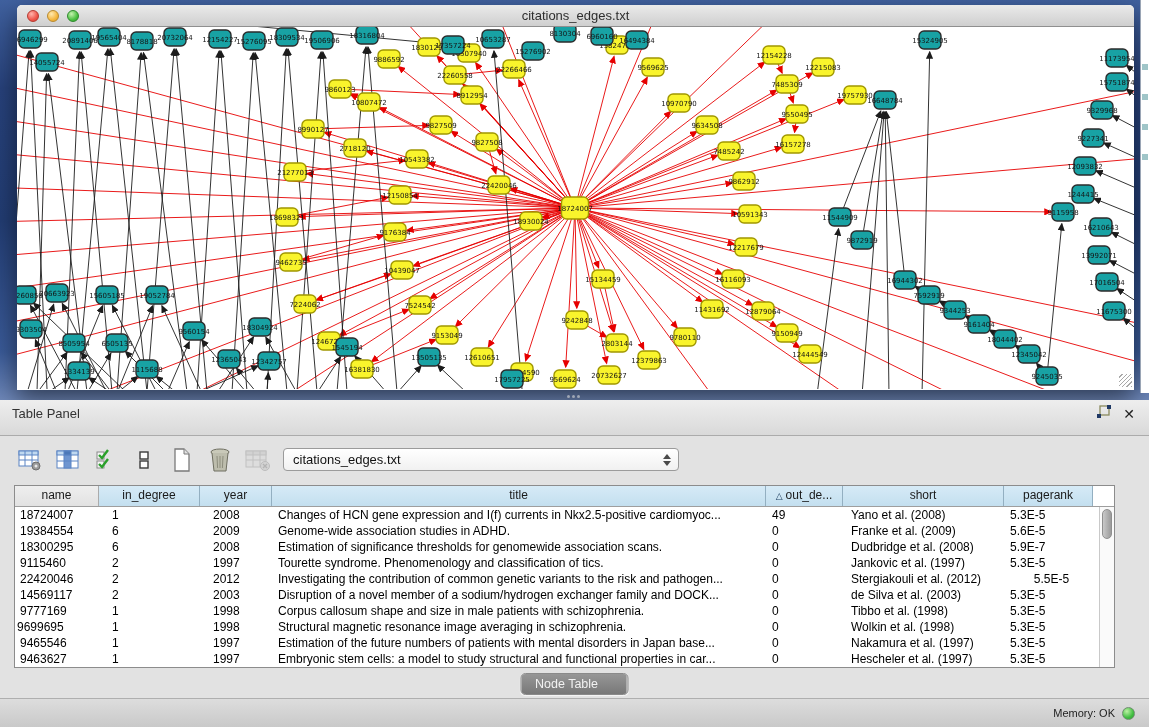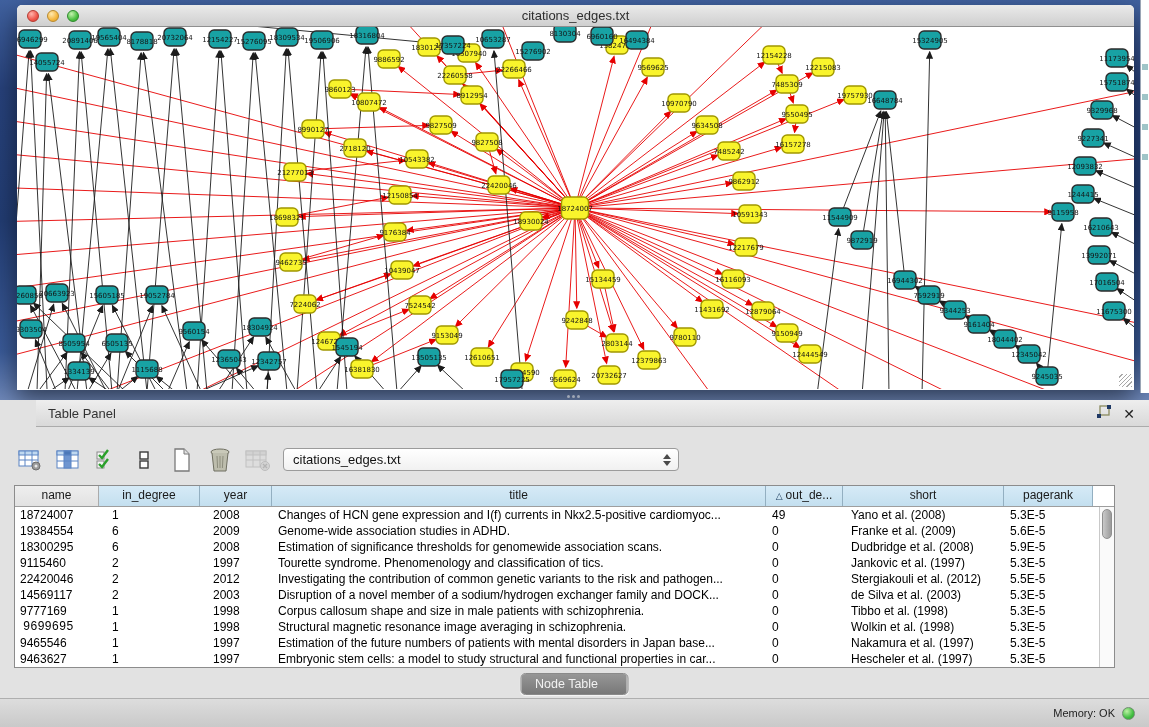--- a/index.html
+++ b/index.html
@@ -26,22 +26,22 @@
   .graph-canvas { position:relative; width:1117px; height:362px; overflow:hidden; background:#FFFFFF; }
   .graph-canvas svg { position:absolute; left:0; top:0; }
   .resize-grip { position:absolute; right:2px; bottom:2px; width:13px; height:13px;
     background:repeating-linear-gradient(135deg,transparent 0 2px,#A9A9A9 2px 3px); }
   .splitter-grip { position:absolute; left:567px; top:394px; width:14px; height:5px; }
   .splitter-grip i { position:absolute; top:1px; width:3px; height:3px; background:#9FA6B4; border-radius:50%; }
   .splitter-grip i:nth-child(1){left:0;} .splitter-grip i:nth-child(2){left:5px;} .splitter-grip i:nth-child(3){left:10px;}
 
   
   .table-panel { position:absolute; left:0; top:400px; width:1149px; height:327px; background:#E2E2E2; }
-  .panel-header { position:relative; height:27px; background:linear-gradient(180deg,#EEEEEE,#D9D9D9);
-    border-bottom:1px solid #ABABAB;margin-left:36px; }
+  .panel-header { position:relative; height:36px; background:linear-gradient(180deg,#EEEEEE,#D9D9D9);
+    border-bottom:1px solid #ABABAB; }
   .panel-title { position:absolute; left:12px; top:6px; font-size:13px; color:#333; }
   .panel-icons { position:absolute; right:14px; top:5px; display:flex; gap:12px; align-items:center; }
   .close-x { font-size:14px; font-weight:bold; color:#222; line-height:16px; cursor:default; }
 
   .toolbar { position:absolute; left:16px; top:45px; height:30px; display:flex; align-items:center; gap:11px; }
   .tb-icon { width:27px; height:27px; display:flex; align-items:center; justify-content:center; }
   .tb-icon.disabled { opacity:.45; }
   .fx { font-family:"Liberation Serif","DejaVu Serif",serif; font-style:italic; font-weight:bold; font-size:14px; color:#222; }
   .fx small { font-size:10px; font-weight:bold; }
 
@@ -847,60 +847,60 @@
             <div class="tcell" style="width: 161px; padding-left: 8px;">Franke et al. (2009)</div>
             <div class="tcell" style="width: 89px; padding-left: 6px;">5.6E-5</div>
           </div>
           <div class="trow">
             <div class="tcell" style="width: 84px; padding-left: 5px;">18300295</div>
             <div class="tcell" style="width: 101px; padding-left: 13px;">6</div>
             <div class="tcell" style="width: 72px; padding-left: 13px;">2008</div>
             <div class="tcell" style="width: 494px; padding-left: 6px;">Estimation of significance thresholds for genomewide association scans.</div>
             <div class="tcell" style="width: 77px; padding-left: 6px;">0</div>
             <div class="tcell" style="width: 161px; padding-left: 8px;">Dudbridge et al. (2008)</div>
-            <div class="tcell" style="width: 89px; padding-left: 6px;">5.9E-5</div>
+            <div class="tcell" style="width: 89px; padding-left: 6px;">5.9E-7</div>
           </div>
           <div class="trow">
             <div class="tcell" style="width: 84px; padding-left: 5px;">9115460</div>
             <div class="tcell" style="width: 101px; padding-left: 13px;">2</div>
             <div class="tcell" style="width: 72px; padding-left: 13px;">1997</div>
             <div class="tcell" style="width: 494px; padding-left: 6px;">Tourette syndrome. Phenomenology and classification of tics.</div>
             <div class="tcell" style="width: 77px; padding-left: 6px;">0</div>
             <div class="tcell" style="width: 161px; padding-left: 8px;">Jankovic et al. (1997)</div>
             <div class="tcell" style="width: 89px; padding-left: 6px;">5.3E-5</div>
           </div>
           <div class="trow">
             <div class="tcell" style="width: 84px; padding-left: 5px;">22420046</div>
             <div class="tcell" style="width: 101px; padding-left: 13px;">2</div>
             <div class="tcell" style="width: 72px; padding-left: 13px;">2012</div>
             <div class="tcell" style="width: 494px; padding-left: 6px;">Investigating the contribution of common genetic variants to the risk and pathogen...</div>
             <div class="tcell" style="width: 77px; padding-left: 6px;">0</div>
             <div class="tcell" style="width: 161px; padding-left: 8px;">Stergiakouli et al. (2012)</div>
-            <div class="tcell" style="width: 89px; padding-left: 6px;">5.5E-5</div>
+            <div class="tcell" style="width: 89px; padding-left: 6px; text-align: center;">5.5E-5</div>
           </div>
           <div class="trow">
             <div class="tcell" style="width: 84px; padding-left: 5px;">14569117</div>
             <div class="tcell" style="width: 101px; padding-left: 13px;">2</div>
             <div class="tcell" style="width: 72px; padding-left: 13px;">2003</div>
             <div class="tcell" style="width: 494px; padding-left: 6px;">Disruption of a novel member of a sodium/hydrogen exchanger family and DOCK...</div>
             <div class="tcell" style="width: 77px; padding-left: 6px;">0</div>
             <div class="tcell" style="width: 161px; padding-left: 8px;">de Silva et al. (2003)</div>
             <div class="tcell" style="width: 89px; padding-left: 6px;">5.3E-5</div>
           </div>
           <div class="trow">
             <div class="tcell" style="width: 84px; padding-left: 5px;">9777169</div>
             <div class="tcell" style="width: 101px; padding-left: 13px;">1</div>
             <div class="tcell" style="width: 72px; padding-left: 13px;">1998</div>
             <div class="tcell" style="width: 494px; padding-left: 6px;">Corpus callosum shape and size in male patients with schizophrenia.</div>
             <div class="tcell" style="width: 77px; padding-left: 6px;">0</div>
             <div class="tcell" style="width: 161px; padding-left: 8px;">Tibbo et al. (1998)</div>
             <div class="tcell" style="width: 89px; padding-left: 6px;">5.3E-5</div>
           </div>
           <div class="trow">
-            <div class="tcell" style="width: 84px; padding-left: 8px; font-family: Liberation Mono, monospace;">9699695</div>
+            <div class="tcell" style="width: 84px; padding-left: 2px;">9699695</div>
             <div class="tcell" style="width: 101px; padding-left: 13px;">1</div>
             <div class="tcell" style="width: 72px; padding-left: 13px;">1998</div>
             <div class="tcell" style="width: 494px; padding-left: 6px;">Structural magnetic resonance image averaging in schizophrenia.</div>
             <div class="tcell" style="width: 77px; padding-left: 6px;">0</div>
             <div class="tcell" style="width: 161px; padding-left: 8px;">Wolkin et al. (1998)</div>
             <div class="tcell" style="width: 89px; padding-left: 6px;">5.3E-5</div>
           </div>
           <div class="trow">
             <div class="tcell" style="width: 84px; padding-left: 5px;">9465546</div>
             <div class="tcell" style="width: 101px; padding-left: 13px;">1</div>

